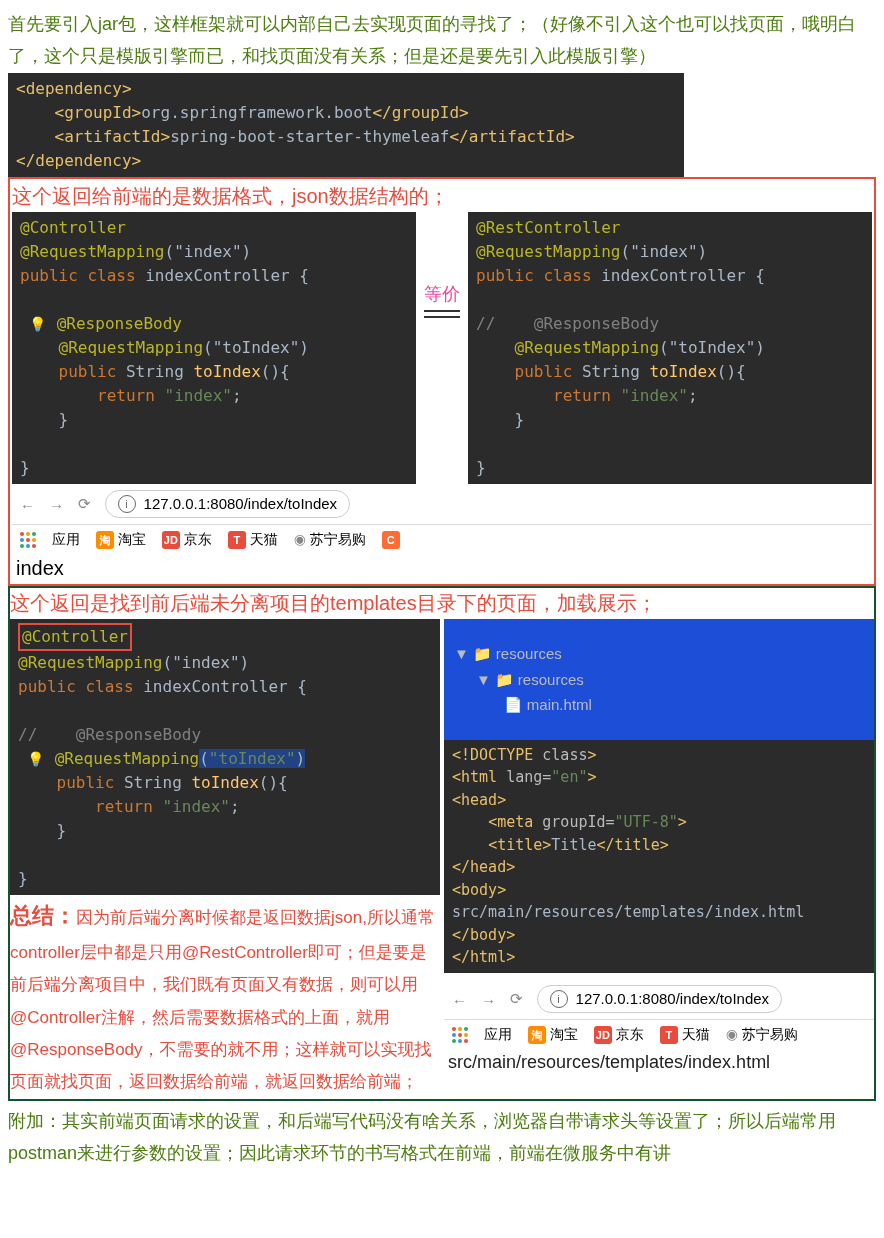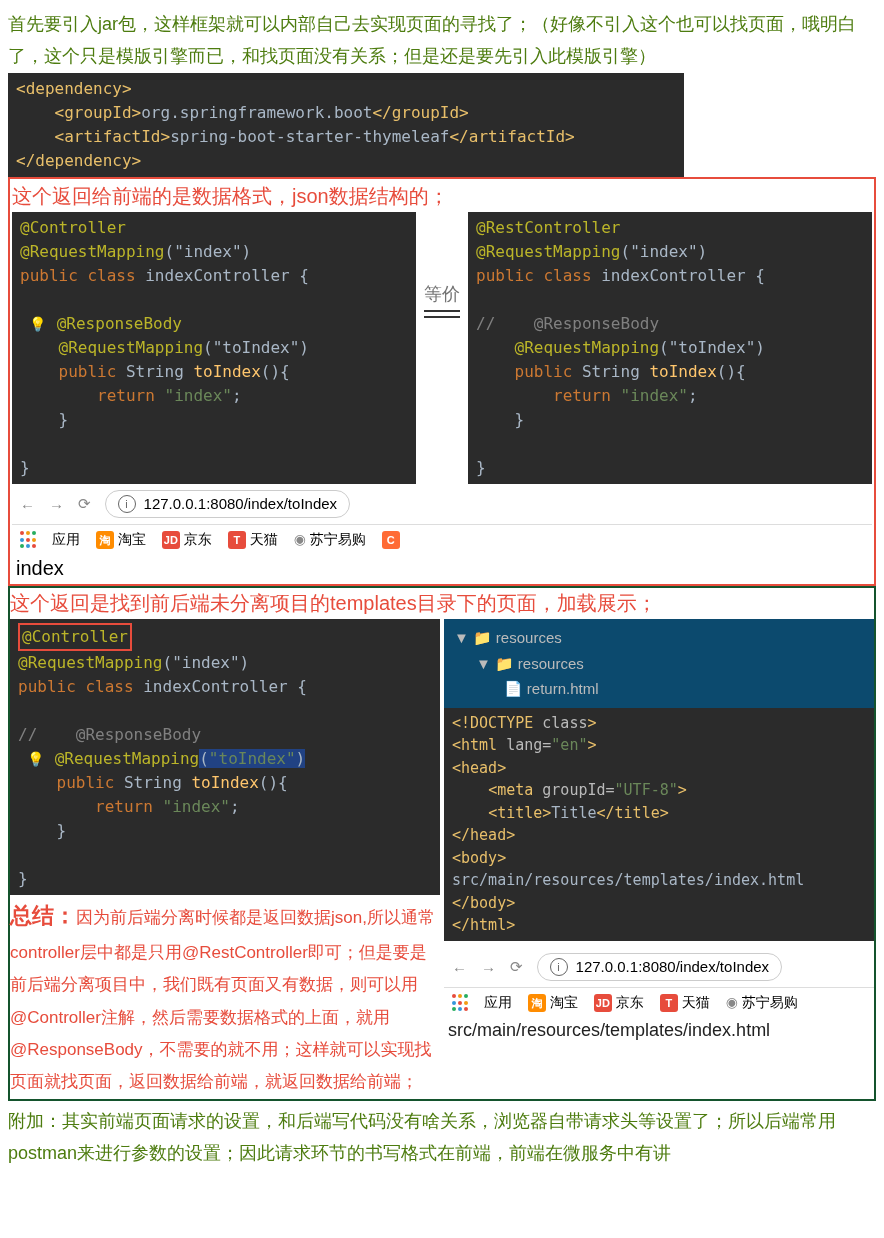--- a/index.html
+++ b/index.html
@@ -10,30 +10,30 @@
 .attr{color:#bababa}
 .anno{color:#bbb529}
 .kw{color:#cc7832}
 .str{color:#6a8759}
 .fn{color:#ffc66d}
 .cmt{color:#808080}
 .red-box{border:2px solid #e74c3c;padding:2px}
 .blue-box{border:2px solid #14532d;padding:0}
 .browser-bar{background:#fff;padding:6px 8px;display:flex;align-items:center;gap:14px;font-size:15px;border-bottom:1px solid #ddd}
 .browser-bar .arrow{color:#888}
-.bookmark-bar{background:#fff;padding:6px 8px;display:flex;gap:16px;font-size:14px}
+.bookmark-bar{background:#fff;padding:6px 8px;display:flex;align-items:center;gap:16px;font-size:14px}
 .url-pill{display:flex;align-items:center;gap:8px;border:1px solid #ccc;border-radius:16px;padding:4px 12px;font-size:15px}
 .apps-icon{display:inline-grid;grid-template-columns:repeat(3,4px);gap:2px}
 .apps-icon span{width:4px;height:4px;border-radius:50%}
 .badge{display:inline-flex;width:18px;height:18px;border-radius:3px;color:#fff;font-size:11px;align-items:center;justify-content:center;font-weight:bold}
 .two-col{display:flex;gap:4px;align-items:flex-start}
-.equals{color:#737373;font-size:18px;text-align:center;padding:70px 4px 0}
+.equals{color:#ec4899;font-size:18px;text-align:center;padding:70px 4px 0}
 .equals hr{border:none;border-top:2px solid #333;margin:4px 0;width:36px}
 .bulb{color:#ffc107;font-size:14px}
-.tree{background:#0c4a6e;color:#bbb;font-size:15px;padding:6px 10px;line-height:1.7}
+.tree{background:#1d4ed8;color:#bbb;font-size:15px;padding:22px 10px;line-height:1.7}
 .summary{color:#e74c3c;font-size:17px;line-height:1.9}
 .summary .head{font-size:22px;font-weight:bold}
 .path-text{font-size:18px;color:#222;padding:2px 4px}
 .red-border-small{border:2px solid #e74c3c;display:inline-block;padding:0 2px}
 .circle-i{display:inline-flex;width:16px;height:16px;border:1px solid #666;border-radius:50%;align-items:center;justify-content:center;font-size:11px;color:#666}
 </style>
 </head>
 <body>
 
 <div class="blue-text">首先要引入jar包，这样框架就可以内部自己去实现页面的寻找了；（好像不引入这个也可以找页面，哦明白了，这个只是模版引擎而已，和找页面没有关系；但是还是要先引入此模版引擎）</div>
@@ -114,21 +114,21 @@
     <span class="kw">public </span><span>String </span><span class="fn">toIndex</span><span>(){</span>
         <span class="kw">return </span><span class="str">"index"</span><span>;</span>
 <span>    }</span>
 
 <span>}</span></div>
 <div class="summary"><span class="head">总结：</span><span>因为前后端分离时候都是返回数据json,所以通常controller层中都是只用@RestController即可；但是要是前后端分离项目中，我们既有页面又有数据，则可以用@Controller注解，然后需要数据格式的上面，就用@ResponseBody，不需要的就不用；这样就可以实现找页面就找页面，返回数据给前端，就返回数据给前端；</span></div>
 </div>
 <div style="flex:1">
 <div class="tree">▼ 📁 <span>resources</span>
 <div style="padding-left:22px">▼ 📁 <span>resources</span></div>
-<div style="padding-left:50px">📄 <span>return.html</span></div></div>
+<div style="padding-left:50px">📄 <span>main.html</span></div></div>
 <div class="code-block" style="font-size:15px"><span class="tag">&lt;!DOCTYPE <span class="attr">class</span>&gt;</span>
 <span class="tag">&lt;html <span class="attr">lang=</span><span class="str">"en"</span>&gt;</span>
 <span class="tag">&lt;head&gt;</span>
     <span class="tag">&lt;meta <span class="attr">groupId=</span><span class="str">"UTF-8"</span>&gt;</span>
     <span class="tag">&lt;title&gt;</span>Title<span class="tag">&lt;/title&gt;</span>
 <span class="tag">&lt;/head&gt;</span>
 <span class="tag">&lt;body&gt;</span>
 src/main/resources/templates/index.html
 <span class="tag">&lt;/body&gt;</span>
 <span class="tag">&lt;/html&gt;</span></div>

